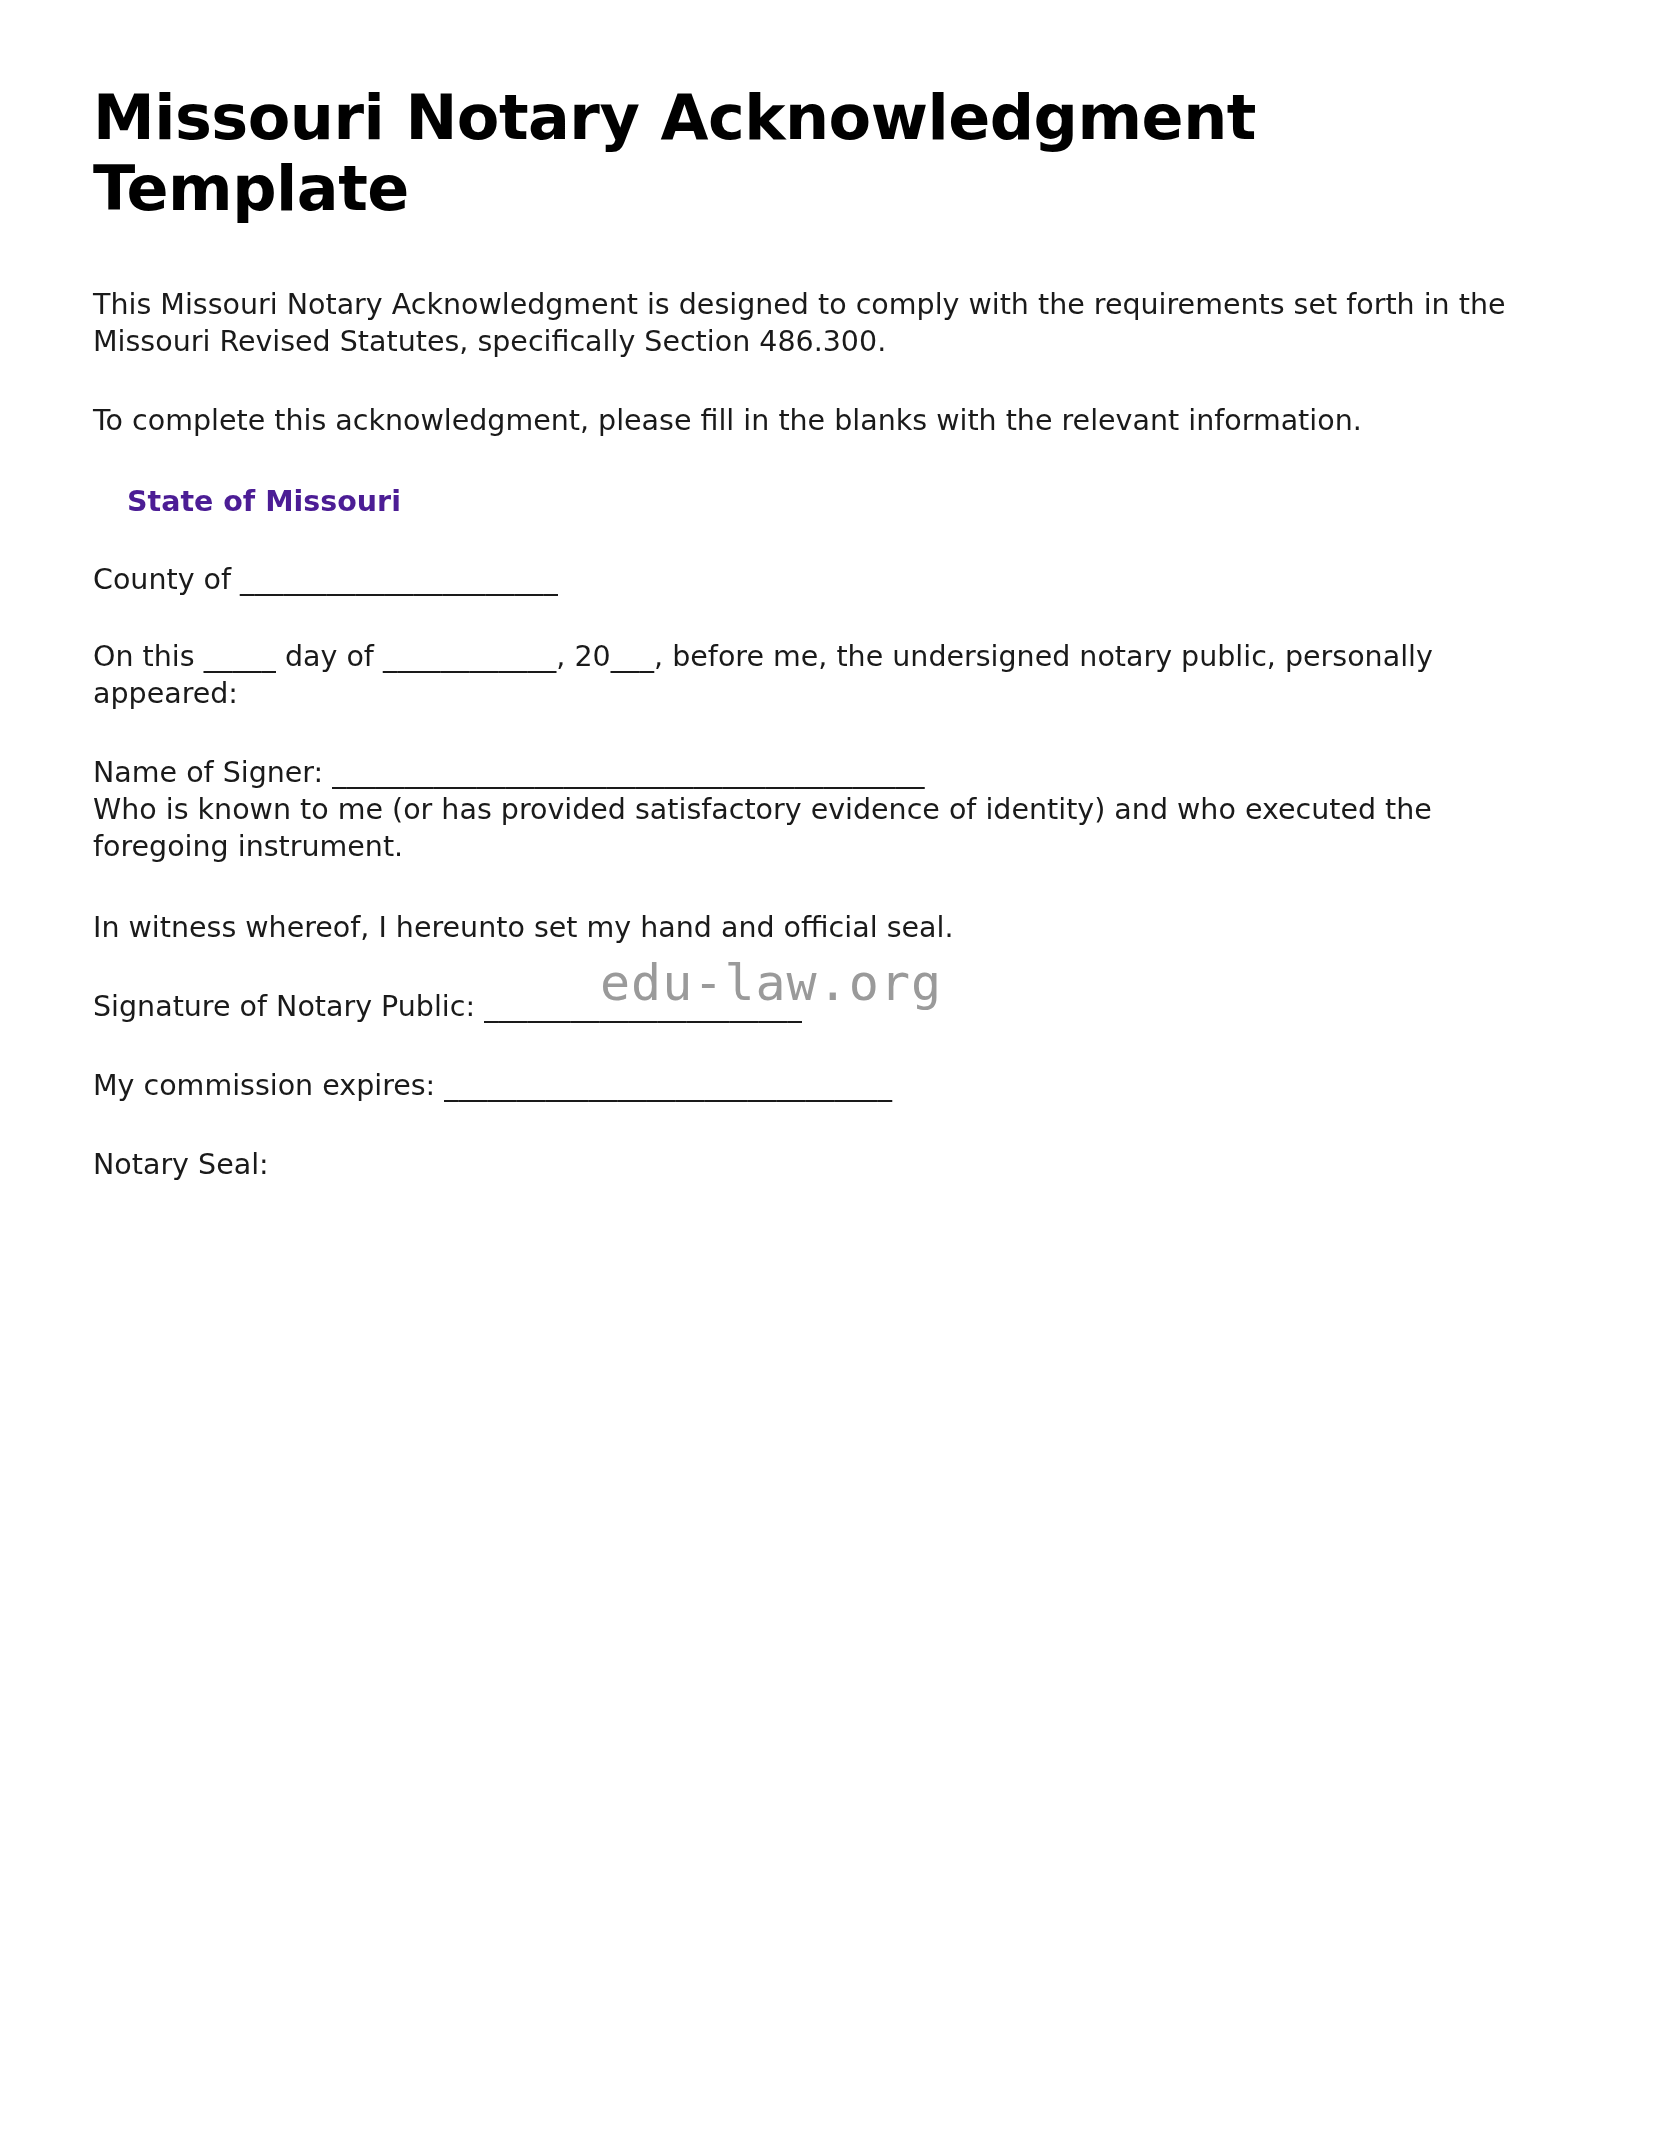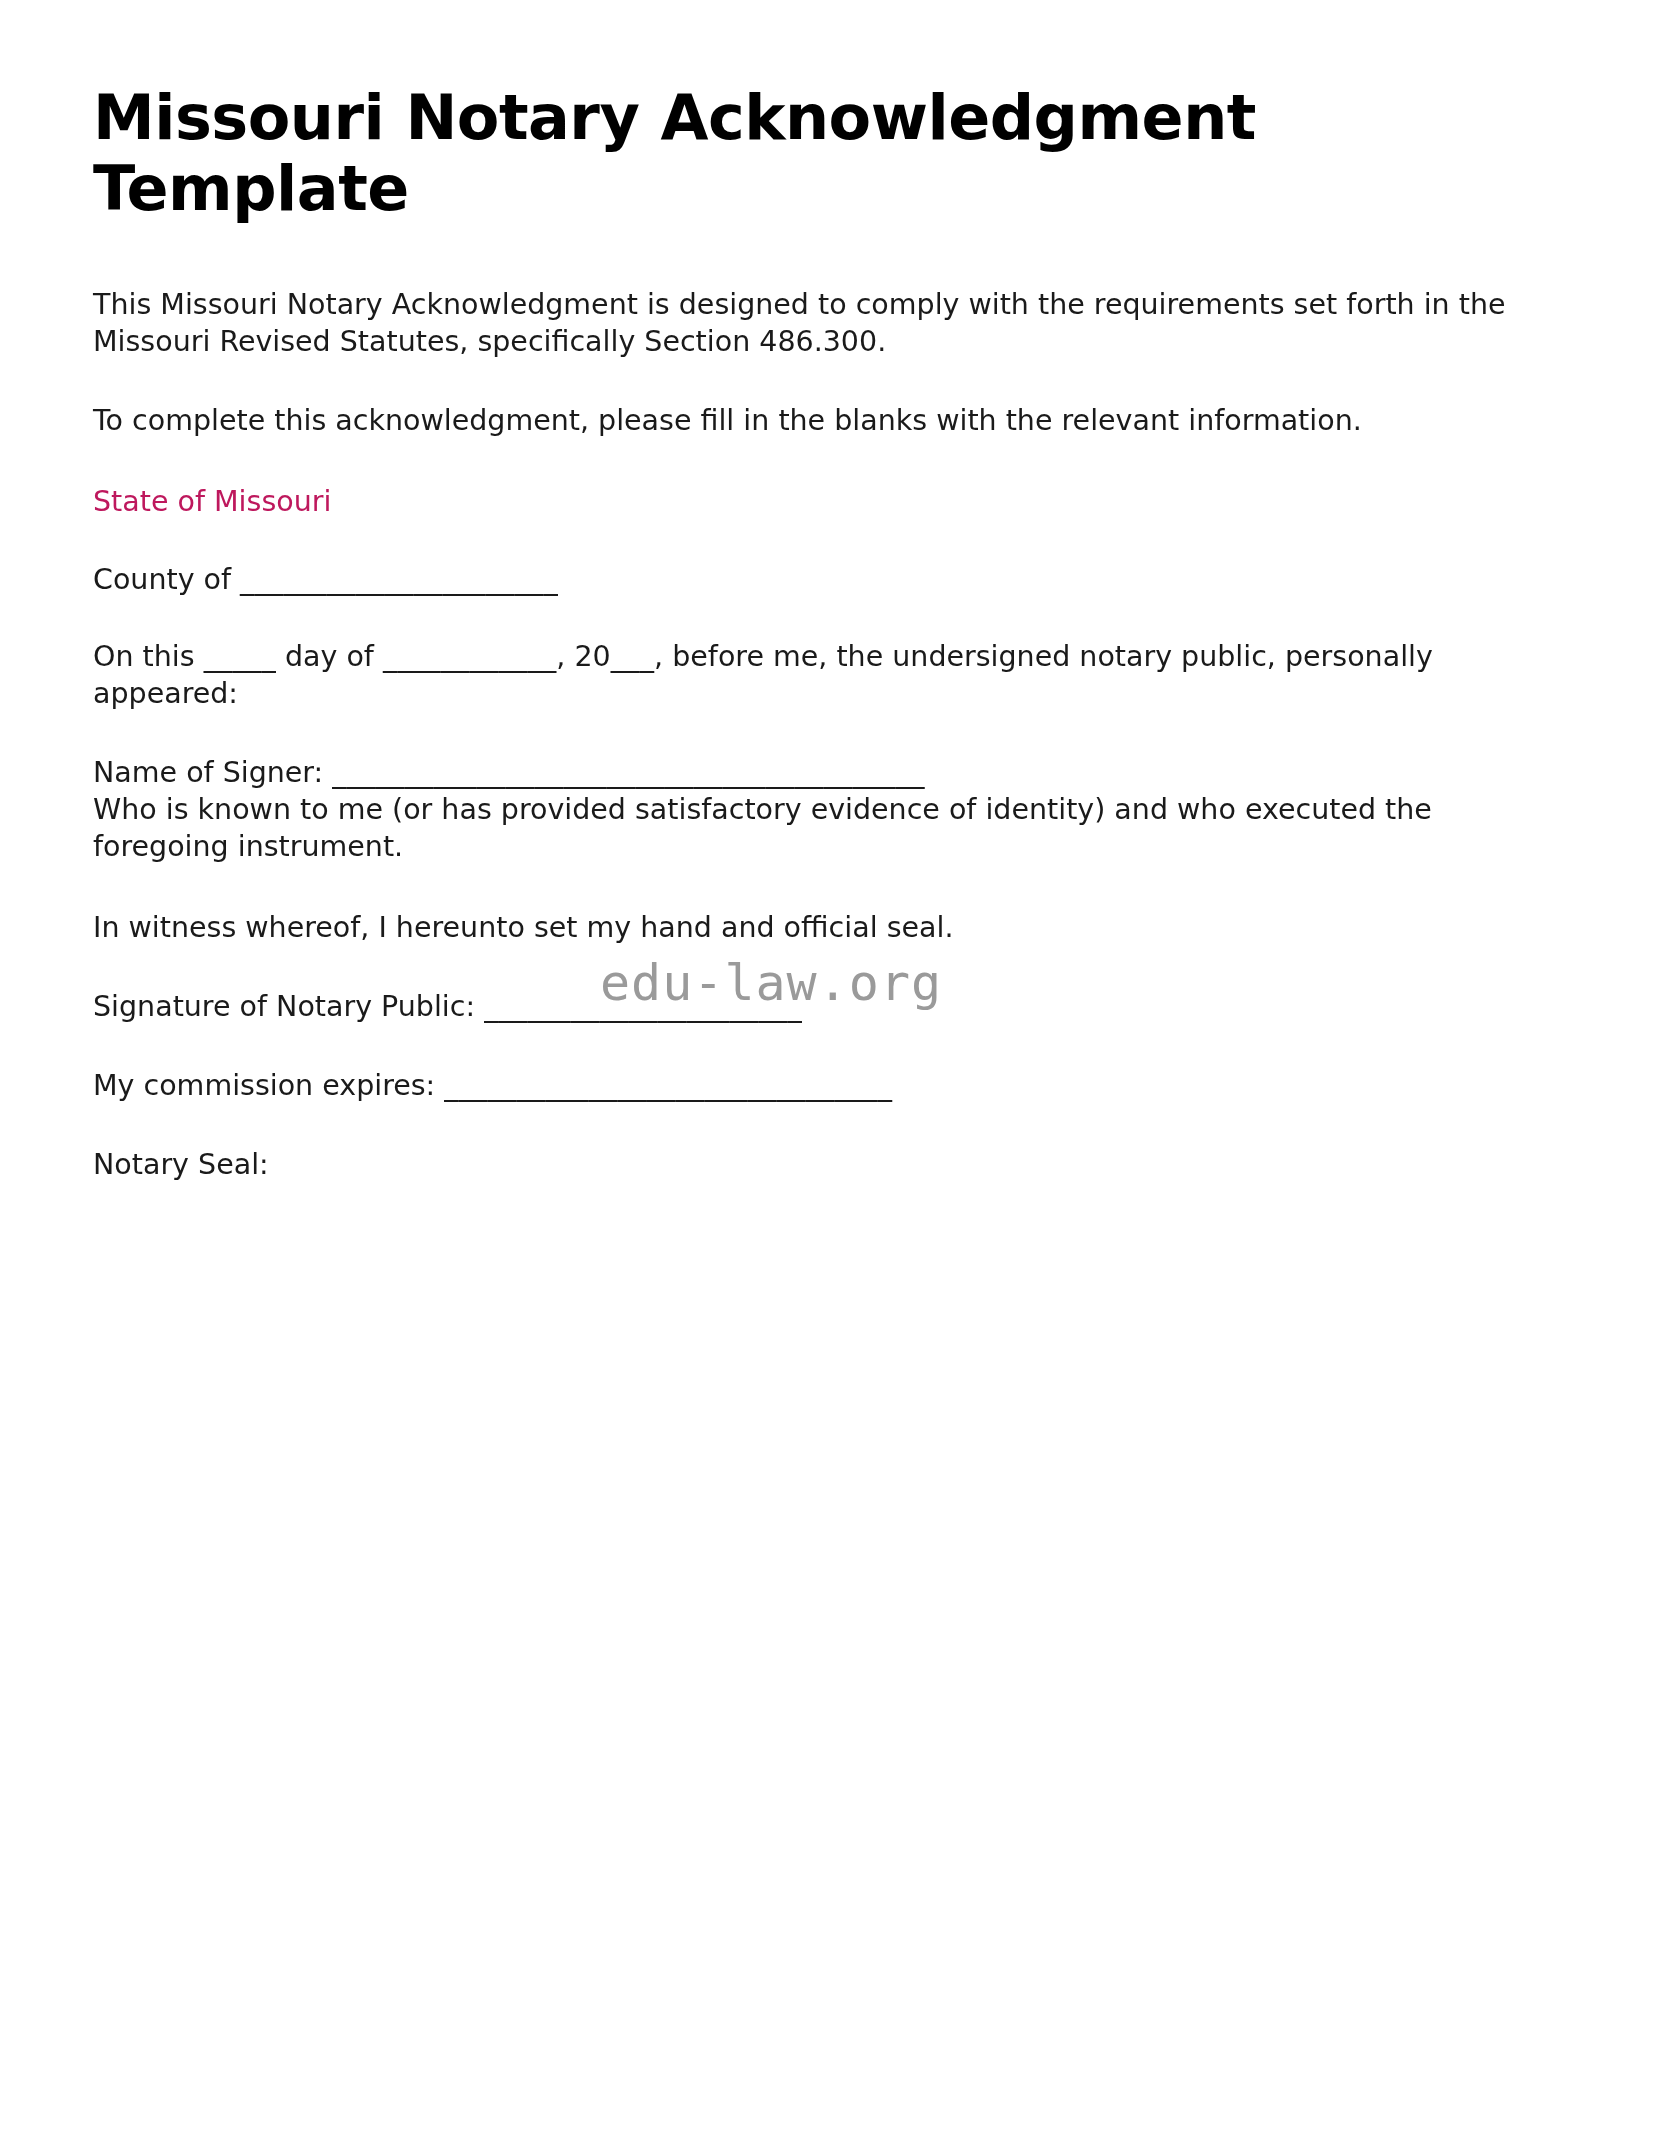--- a/index.html
+++ b/index.html
@@ -44,21 +44,21 @@
     font-family: "DejaVu Sans", sans-serif;
     font-size: 28.5px;
     line-height: 1.30;
     color: #1a1a1a;
     margin: 0;
     padding: 0;
   }
 
   .p-intro    { margin-top: 62px; max-width: 1455px; }
   .p-complete { margin-top: 42px; }
-  .p-state    { margin-top: 44px; font-weight: normal; color: #be185d; }
+  .p-state    { margin-top: 44px; font-weight: bold; color: #4c1d95; margin-left: 34px; }
   .p-county   { margin-top: 40px; }
   .p-onthis   { margin-top: 40px; max-width: 1420px; }
   .p-signer   { margin-top: 42px; }
   .p-titledoc { margin-top: 42px; }
   .p-known    { max-width: 1470px; }
   .p-witness  { margin-top: 44px; }
   .p-sig      { margin-top: 42px; position: relative; }
   .p-expires  { margin-top: 42px; }
   .p-seal     { margin-top: 42px; }
 

